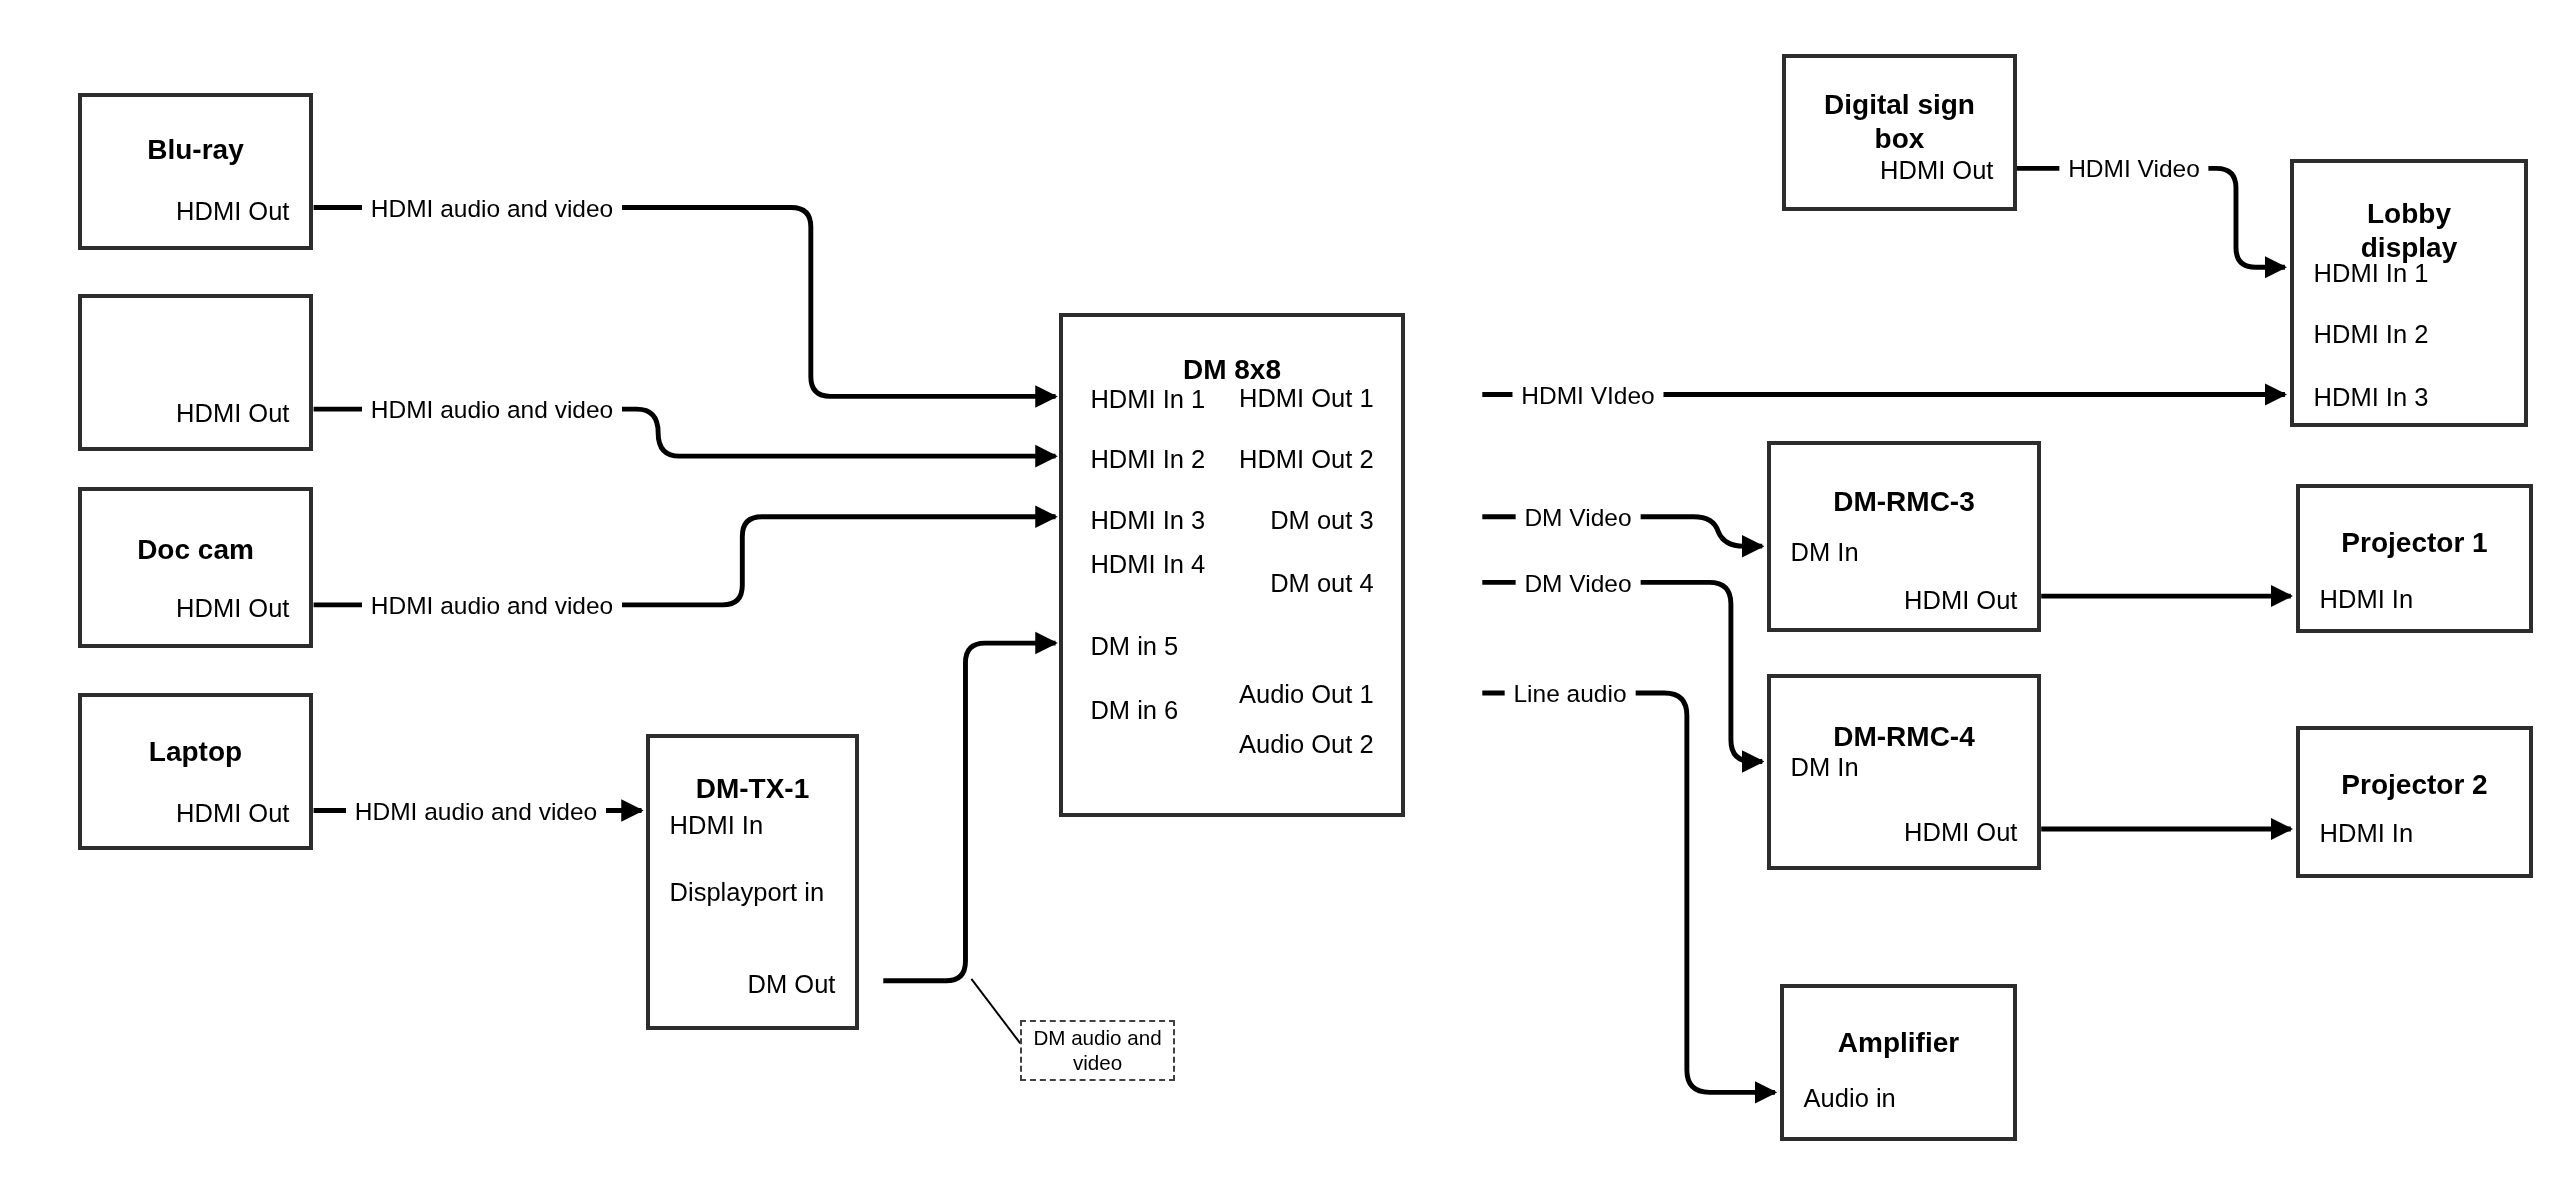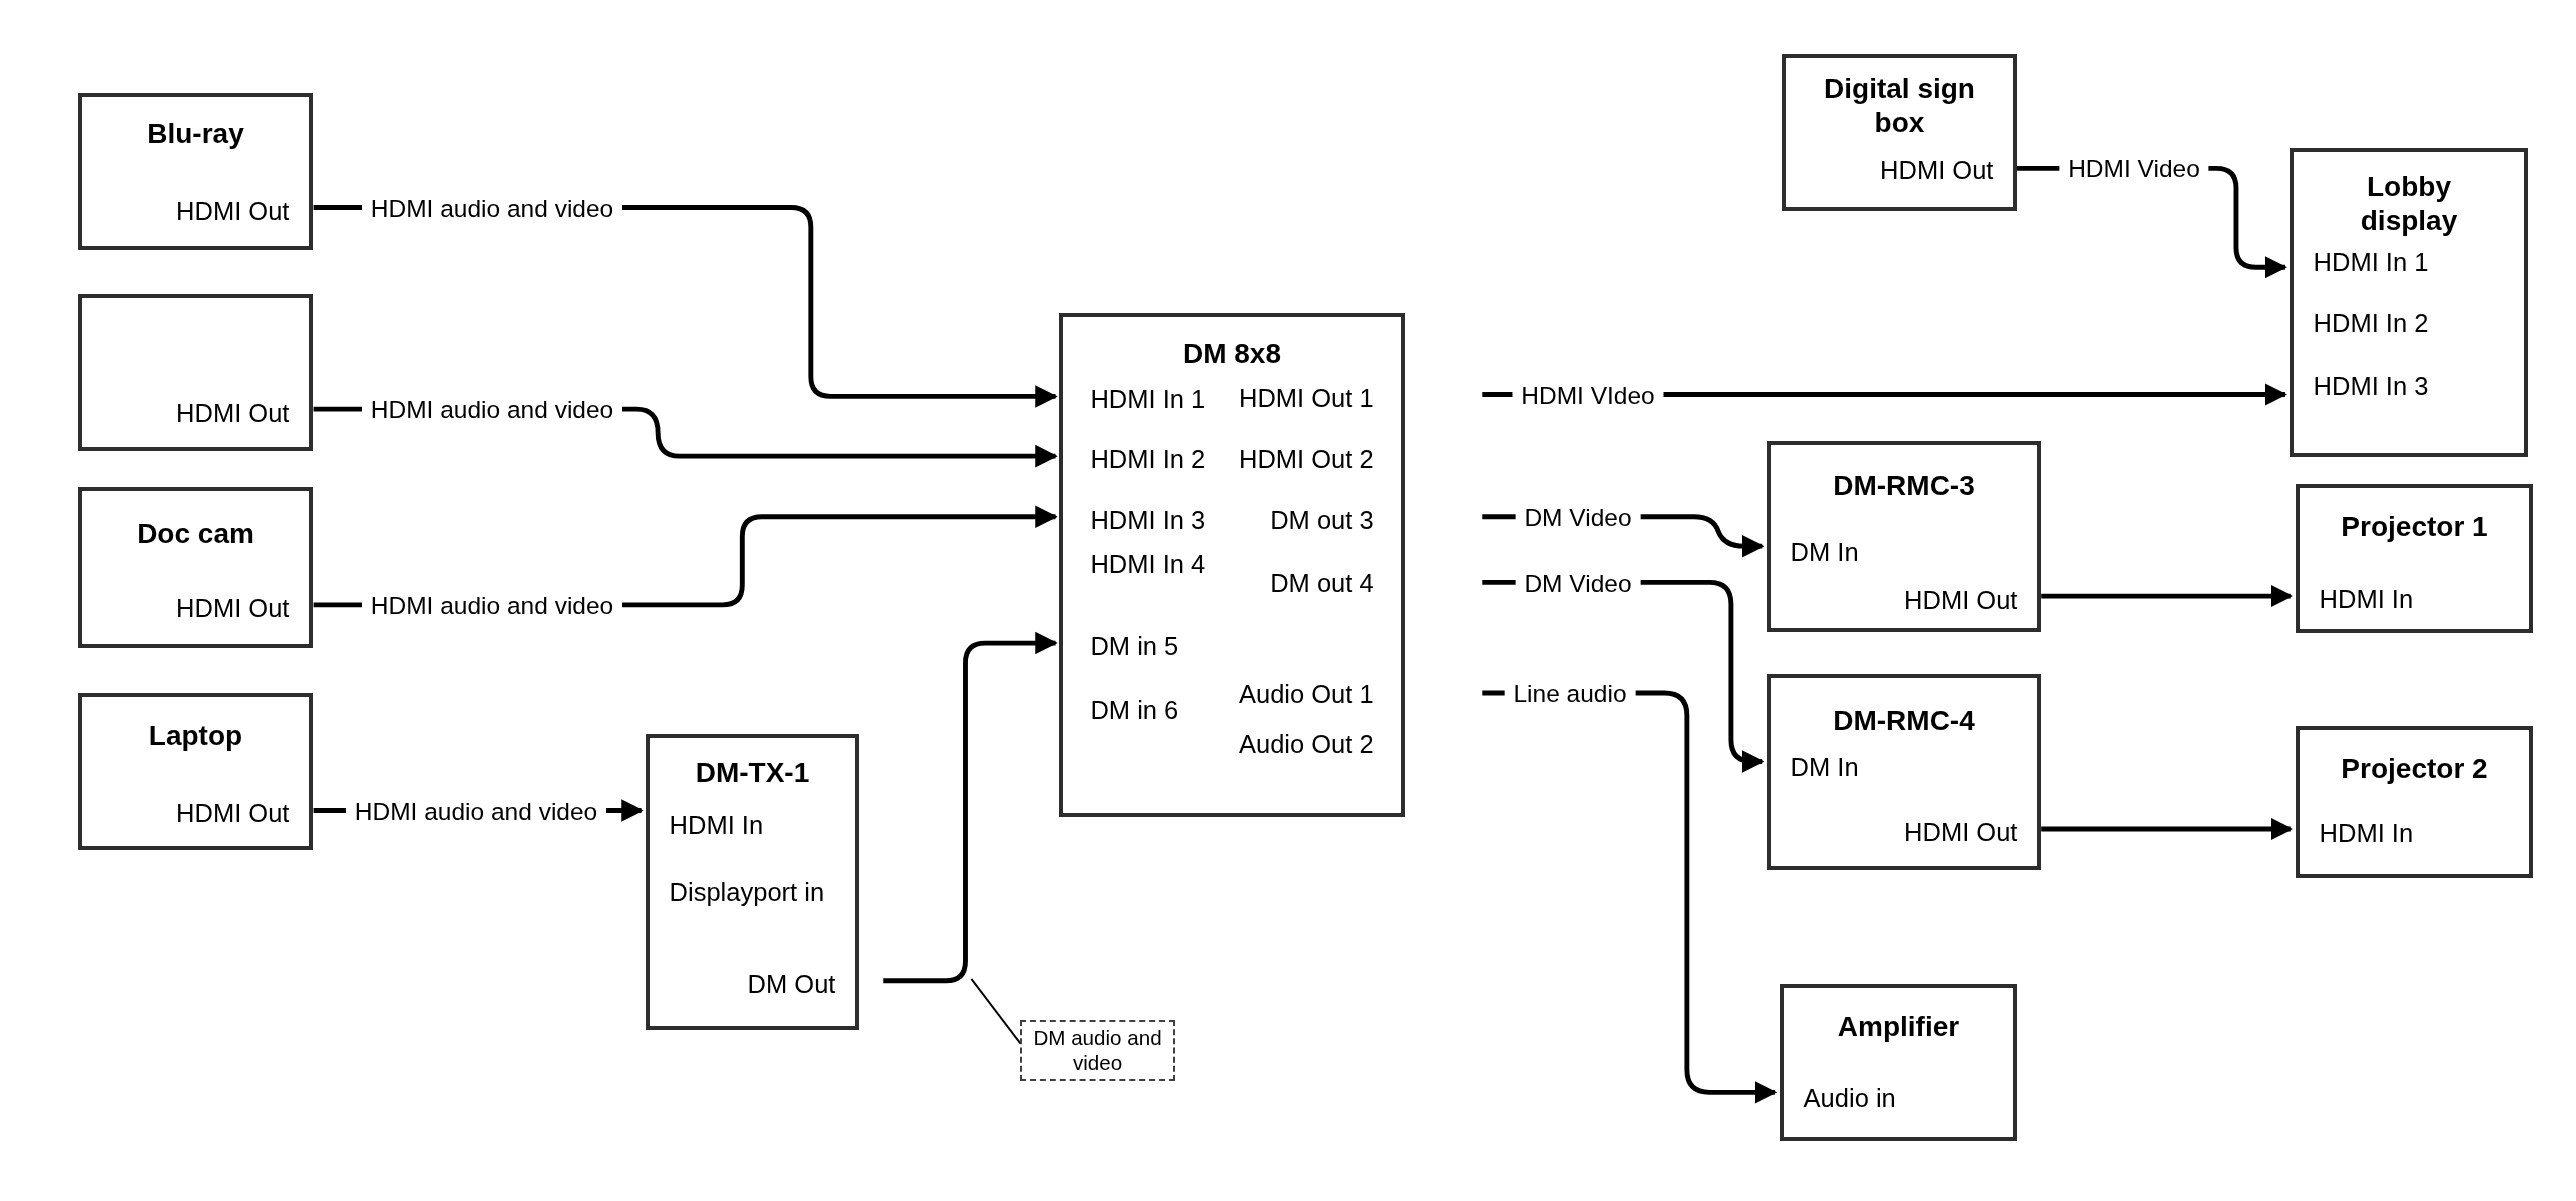--- a/index.html
+++ b/index.html
@@ -6,21 +6,21 @@
   .stage{
     position:relative;width:2576px;height:1201px;background:#ffffff;
     font-family:"Liberation Sans",sans-serif;color:#000;overflow:hidden;
   }
   svg.wires{position:absolute;left:0;top:0;width:2576px;height:1201px;}
   .node{
     position:absolute;background:#ffffff;border:4.9px solid #2d2d2d;
     box-sizing:border-box;
   }
   .node .title{
-    position:absolute;left:0;right:0;margin:0 auto;text-align:center;
+    position:absolute;left:0;right:0;margin:16px auto;text-align:center;
     font-weight:bold;font-size:28px;line-height:34px;
   }
   .title.w190{max-width:186px;}
   .title.w150{max-width:147px;}
   .port{
     position:absolute;font-size:25.5px;line-height:25.5px;white-space:nowrap;
     transform:translateY(-50%);
   }
   .port.pl{left:19.6px;}
   .port.pr{right:19.6px;text-align:right;}
@@ -104,21 +104,21 @@
     <div class="port pr2" style="top:267px">DM out 4</div>
     <div class="port pr2" style="top:378px">Audio Out 1</div>
     <div class="port pr2" style="top:428px">Audio Out 2</div>
   </div>
 
   <div class="node" style="left:1782px;top:54px;width:235px;height:157px">
     <div class="title w190" style="top:13.7px">Digital sign box</div>
     <div class="port pr" style="top:113px">HDMI Out</div>
   </div>
 
-  <div class="node" style="left:2290px;top:148px;width:238px;height:309px">
+  <div class="node" style="left:2290px;top:159px;width:238px;height:268px">
     <div class="title w150" style="top:17.6px">Lobby display</div>
     <div class="port pl" style="top:111px">HDMI In 1</div>
     <div class="port pl" style="top:172px">HDMI In 2</div>
     <div class="port pl" style="top:235px">HDMI In 3</div>
   </div>
 
   <div class="node" style="left:1767px;top:441px;width:274px;height:191px">
     <div class="title" style="top:23.5px">DM-RMC-3</div>
     <div class="port pl" style="top:108px">DM In</div>
     <div class="port pr" style="top:156px">HDMI Out</div>

